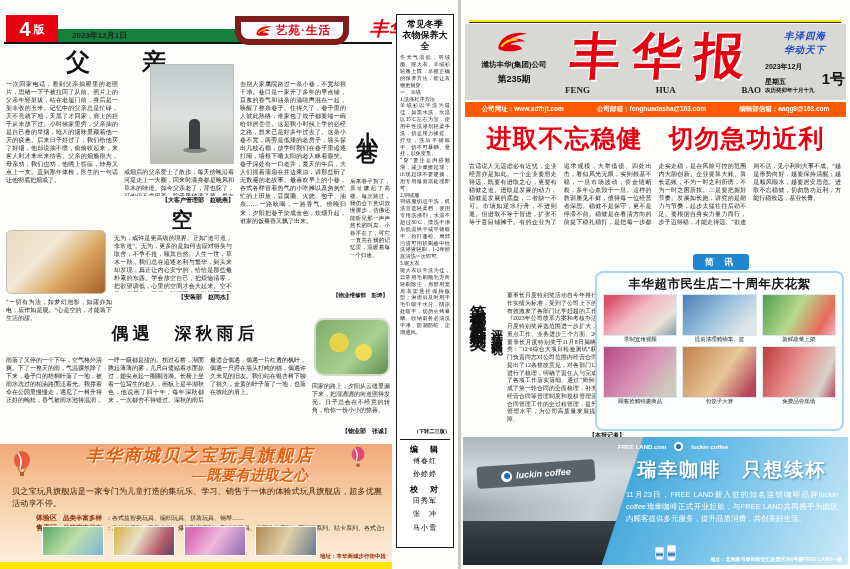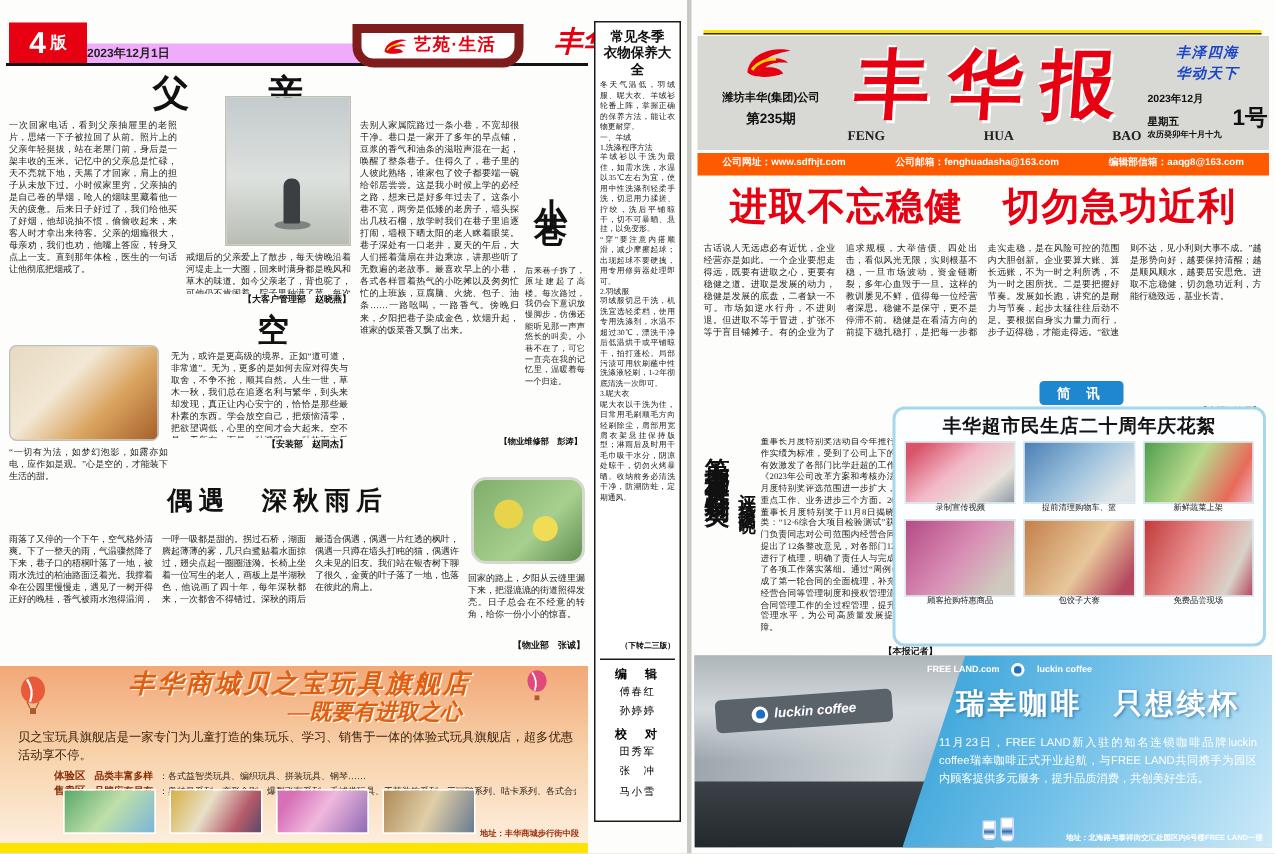--- a/index.html
+++ b/index.html
@@ -10,21 +10,21 @@
   .page-left { left:0; width:458px; }
   .page-right { left:461px; width:389px; }
   .abs { position:absolute; }
   .t { font:6px/1.34 "Liberation Serif",serif; text-align:justify; color:#1c1c1c; overflow:hidden; }
   .t55 { font-size:5.5px; }
   .by { font:bold 6px/1.3 "Liberation Sans",sans-serif; color:#111; text-align:right; }
   
   .lp-badge { left:6px; top:15px; width:52px; height:28px; background:#e60012; color:#fff; display:flex; align-items:center; justify-content:center; }
   .lp-badge .num { font:bold 20px/1 "Liberation Sans",sans-serif; }
   .lp-badge .lbl { font:bold 11px/1 "Liberation Sans",sans-serif; margin-left:3px; }
-  .lp-datebar { left:58px; top:29px; width:186px; height:13px; background:#f0abfc; font:bold 8px/13px "Liberation Sans",sans-serif; color:#222; }
+  .lp-datebar { left:58px; top:29px; width:186px; height:13px; background:#15803d; font:bold 8px/13px "Liberation Sans",sans-serif; color:#222; padding-left:14px; }
   .lp-rule { left:4px; top:42px; width:388px; height:2px; background:#141414; }
   .lp-logobox { left:235px; top:16px; width:114px; height:29px; background:#fff; border:6px solid #7f1d1d; border-radius:0 0 14px 14px; display:flex; align-items:center; justify-content:center; gap:3px; z-index:3; }
   .lp-section { font:bold 11.5px/1 "Liberation Sans",sans-serif; color:#e60012; letter-spacing:1px; }
   .lp-script { left:352px; top:19px; width:92px; text-align:center; font:bold italic 19px/1 "Liberation Serif",serif; color:#e60012; }
   .art-title { text-align:center; font-weight:bold; color:#111; font-family:"Liberation Serif",serif; }
   .vert { writing-mode:vertical-rl; }
   .photo { border:1px solid #c0c0b8; }
   
   .care { left:396px; top:14px; width:58px; height:534px; border:1.5px solid #1a1a1a; background:#fff; padding:4px 3px; }
   .care h3 { font:bold 9px/1.2 "Liberation Serif",serif; text-align:center; color:#111; }
@@ -119,21 +119,21 @@
     <div class="abs lp-rule"></div>
     <div class="abs lp-logobox">
       <svg width="20" height="13" viewBox="0 0 48 30">
           <path d="M8 24 C10 8 30 2 44 6 C32 8 26 11 22 14 C30 11 38 12 42 16 C32 15 26 17 23 20 C30 19 36 21 38 25 C28 29 12 29 8 24 Z" fill="#e60012"></path>
           <path d="M12 22 C16 16 24 13 32 13" stroke="#ffd400" stroke-width="2.5" fill="none"></path>
         </svg>
       <span class="lp-section">艺苑·生活</span>
     </div>
     <div class="abs lp-script">丰华报</div>
 
-    <div class="abs art-title" style="left:30px;top:46px;width:186px;font-size:24px;letter-spacing:14px;text-align:right;">父　亲</div>
+    <div class="abs art-title" style="left:30px;top:46px;width:186px;font-size:24px;letter-spacing:14px;">父　亲</div>
     <div class="abs photo" style="left:150px;top:64px;width:84px;height:100px;background:linear-gradient(180deg,#c4cbcd 0%,#dde1de 55%,#b8bdb4 100%);">
       <div class="silhouette"></div>
     </div>
     <div class="abs t" style="left:6px;top:80px;width:112px;height:118px;">一次回家电话，看到父亲抽屉里的老照片，思绪一下子被拉回了从前。照片上的父亲年轻挺拔，站在老屋门前，身后是一架丰收的玉米。记忆中的父亲总是忙碌，天不亮就下地，天黑了才回家，肩上的担子从未放下过。小时候家里穷，父亲抽的是自己卷的旱烟，呛人的烟味里藏着他一天的疲惫。后来日子好过了，我们给他买了好烟，他却说抽不惯，偷偷收起来，来客人时才拿出来待客。父亲的烟瘾很大，母亲劝，我们也劝，他嘴上答应，转身又点上一支。直到那年体检，医生的一句话让他彻底把烟戒了。</div>
     <div class="abs t" style="left:124px;top:168px;width:110px;height:28px;">戒烟后的父亲爱上了散步，每天傍晚沿着河堤走上一大圈，回来时满身都是晚风和草木的味道。如今父亲老了，背也驼了，可他仍不肯闲着，院子里种满了菜。每次离家，他都把后备箱塞得满满当当，站在门口望着车走远。</div>
     <div class="abs by" style="left:124px;top:197px;width:110px;">【大客户管理部　赵晓燕】</div>
 
     <div class="abs vert art-title" style="left:352px;top:76px;height:96px;font-size:22px;letter-spacing:10px;">小巷</div>
     <div class="abs t" style="left:240px;top:80px;width:106px;height:208px;">去别人家属院路过一条小巷，不宽却很干净。巷口是一家开了多年的早点铺，豆浆的香气和油条的滋啦声混在一起，唤醒了整条巷子。住得久了，巷子里的人彼此熟络，谁家包了饺子都要端一碗给邻居尝尝。这是我小时候上学的必经之路，想来已是好多年过去了。这条小巷不宽，两旁是低矮的老房子，墙头探出几枝石榴，放学时我们在巷子里追逐打闹，墙根下晒太阳的老人眯着眼笑。巷子深处有一口老井，夏天的午后，大人们摇着蒲扇在井边乘凉，讲那些听了无数遍的老故事。最喜欢早上的小巷，各式各样冒着热气的小吃摊以及匆匆忙忙的上班族，豆腐脑、火烧、包子、油条……一路吆喝，一路香气。傍晚归来，夕阳把巷子染成金色，炊烟升起，谁家的饭菜香又飘了出来。</div>
     <div class="abs t t55" style="left:350px;top:178px;width:40px;height:110px;">后来巷子拆了，原址建起了高楼。每次路过，我仍会下意识放慢脚步，仿佛还能听见那一声声悠长的叫卖。小巷不在了，可它一直亮在我的记忆里，温暖着每一个归途。</div>

